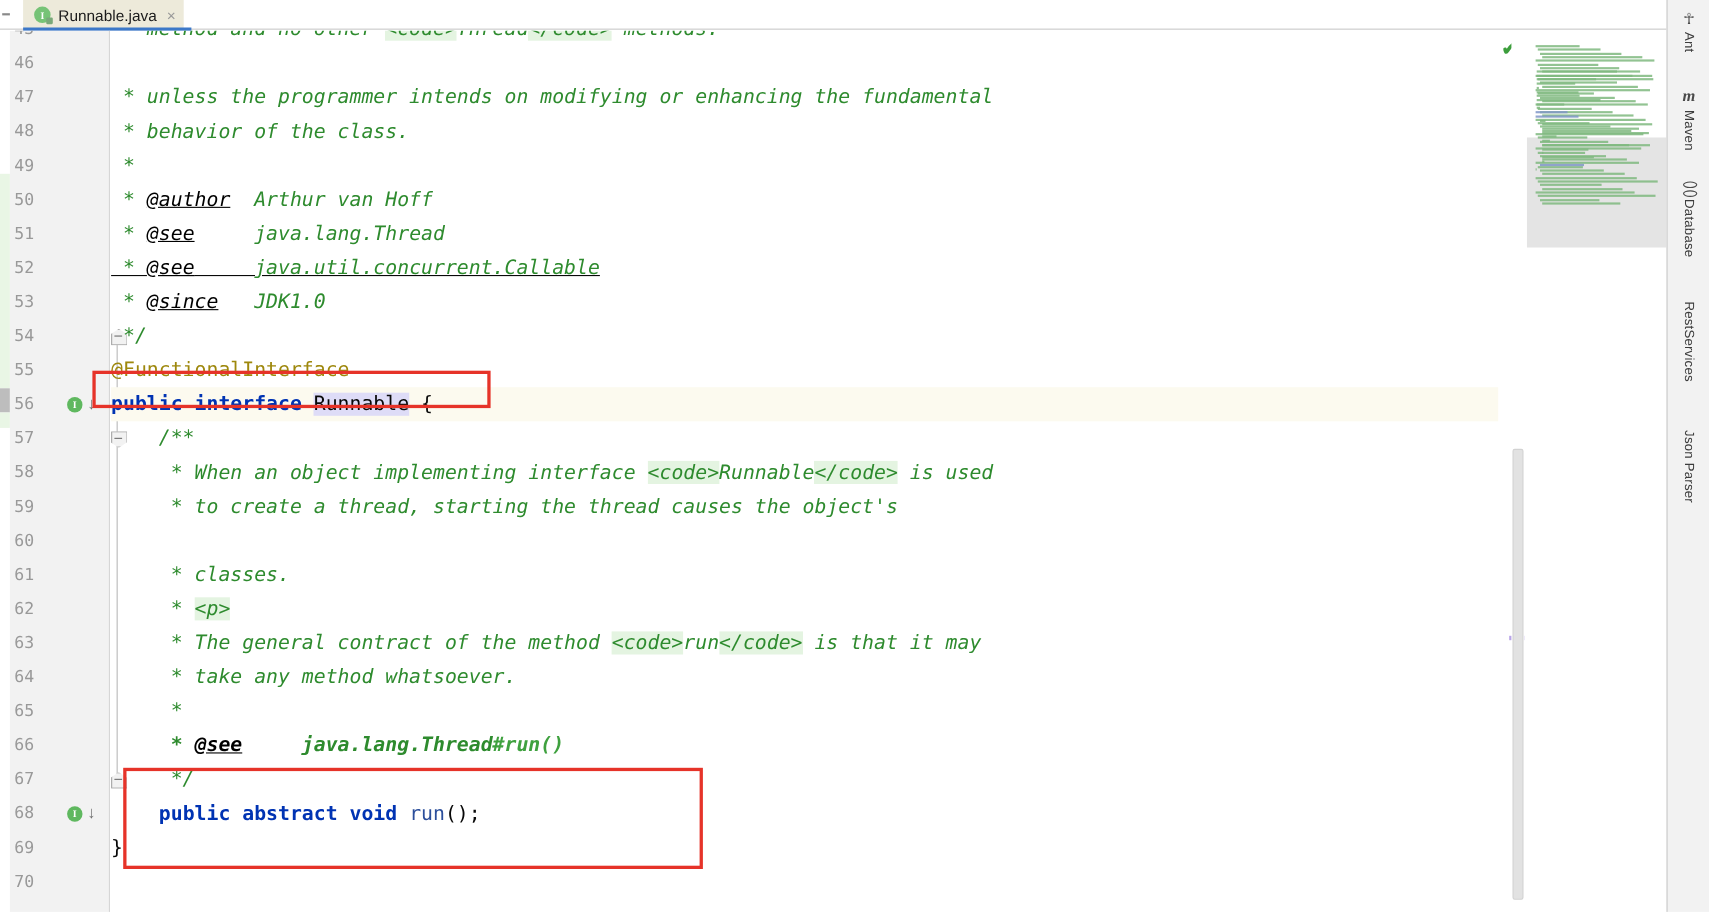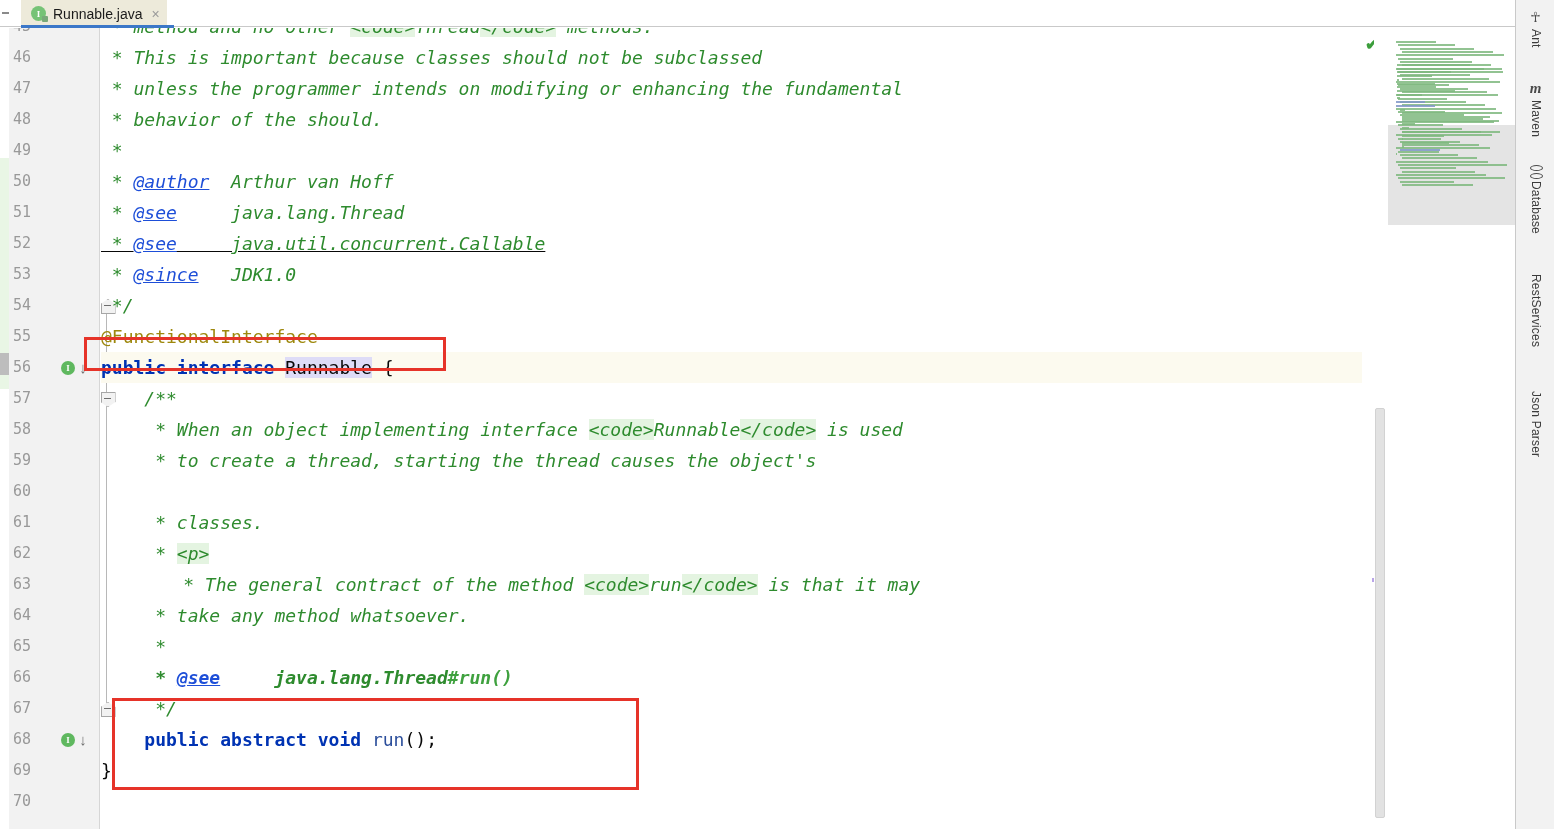--- a/index.html
+++ b/index.html
@@ -166,21 +166,21 @@
     color: #080808;
   }
   .caret-row {
     position: absolute; left: 0;
     width: 1288px; height: 31px;
     background: #FCFAEF;
   }
 
   
   .cmt      { color: #2E8B2E; font-style: italic; }
-  .cmt-tag  { color: #1d4ed8; font-style: italic; text-decoration: underline; }
+  .cmt-tag  { color: #000000; font-style: italic; text-decoration: underline; }
   .cmt-html { color: #2E8B2E; font-style: italic; background: #E4F4E1; }
   .cmt-link { color: #3FA13F; font-style: italic; }
   .anno     { color: #9E880D; }
   .kw       { color: #0033B3; font-weight: bold; }
   .ident-hl { color: #080808; background: #DEDCF7; }
   .mname    { color: #2B4E9B; }
   .punc     { color: #080808; }
 
   
   .redbox {
@@ -347,37 +347,36 @@
         <div class="fold" style="top: 355px;">
           <div class="fold-marker down"></div>
         </div>
         <div class="fold" style="top: 665px;">
           <div class="fold-marker up"></div>
         </div>
       </div>
     <div id="code">
         <div class="caret-row" style="top: 324px;"></div>
         <div class="line" style="top: -17px;"><span class="cmt"> * method and no other </span><span class="cmt-html">&lt;code&gt;</span><span class="cmt">Thread</span><span class="cmt-html">&lt;/code&gt;</span><span class="cmt"> methods.</span></div>
-        <div class="line" style="top: 14px;"><span class="cmt"> * This is important because classes should not be subclassed</span></div>
         <div class="line" style="top: 45px;"><span class="cmt"> * unless the programmer intends on modifying or enhancing the fundamental</span></div>
-        <div class="line" style="top: 76px;"><span class="cmt"> * behavior of the should.</span></div>
+        <div class="line" style="top: 76px;"><span class="cmt"> * behavior of the class.</span></div>
         <div class="line" style="top: 107px;"><span class="cmt"> *</span></div>
         <div class="line" style="top: 138px;"><span class="cmt"> * </span><span class="cmt-tag">@author</span><span class="cmt">  Arthur van Hoff</span></div>
         <div class="line" style="top: 169px;"><span class="cmt"> * </span><span class="cmt-tag">@see</span><span class="cmt">     java.lang.Thread</span></div>
         <div class="line" style="top: 200px; text-decoration: underline;"><span class="cmt"> * </span><span class="cmt-tag">@see</span><span class="cmt">     java.util.concurrent.Callable</span></div>
         <div class="line" style="top: 231px;"><span class="cmt"> * </span><span class="cmt-tag">@since</span><span class="cmt">   JDK1.0</span></div>
         <div class="line" style="top: 262px;"><span class="cmt"> */</span></div>
         <div class="line" style="top: 293px;"><span class="anno">@FunctionalInterface</span></div>
         <div class="line" style="top: 324px;"><span class="kw">public interface </span><span class="ident-hl">Runnable</span><span class="punc"> {</span></div>
         <div class="line" style="top: 355px;"><span class="cmt">    /**</span></div>
         <div class="line" style="top: 386px;"><span class="cmt">     * When an object implementing interface </span><span class="cmt-html">&lt;code&gt;</span><span class="cmt">Runnable</span><span class="cmt-html">&lt;/code&gt;</span><span class="cmt"> is used</span></div>
         <div class="line" style="top: 417px;"><span class="cmt">     * to create a thread, starting the thread causes the object's</span></div>
         <div class="line" style="top: 479px;"><span class="cmt">     * classes.</span></div>
         <div class="line" style="top: 510px;"><span class="cmt">     * </span><span class="cmt-html">&lt;p&gt;</span></div>
-        <div class="line" style="top: 541px; margin-left: 28px;"><span class="cmt">     * The general contract of the method </span><span class="cmt-html">&lt;code&gt;</span><span class="cmt">run</span><span class="cmt-html">&lt;/code&gt;</span><span class="cmt"> is that it may</span></div>
+        <div class="line" style="top: 541px;"><span class="cmt">     * The general contract of the method </span><span class="cmt-html">&lt;code&gt;</span><span class="cmt">run</span><span class="cmt-html">&lt;/code&gt;</span><span class="cmt"> is that it may</span></div>
         <div class="line" style="top: 572px;"><span class="cmt">     * take any method whatsoever.</span></div>
         <div class="line" style="top: 603px;"><span class="cmt">     *</span></div>
         <div class="line" style="top: 634px; font-weight: bold;"><span class="cmt">     * </span><span class="cmt-tag">@see</span><span class="cmt">     java.lang.Thread</span><span class="cmt-link">#run()</span></div>
         <div class="line" style="top: 665px;"><span class="cmt">     */</span></div>
         <div class="line" style="top: 696px;"><span class="punc">    </span><span class="kw">public abstract void </span><span class="mname">run</span><span class="punc">();</span></div>
         <div class="line" style="top: 727px;"><span class="punc">}</span></div>
         <div class="line" style="top: 758px;"><span class="punc"></span></div>
       </div>
 
     <div id="annotations">

